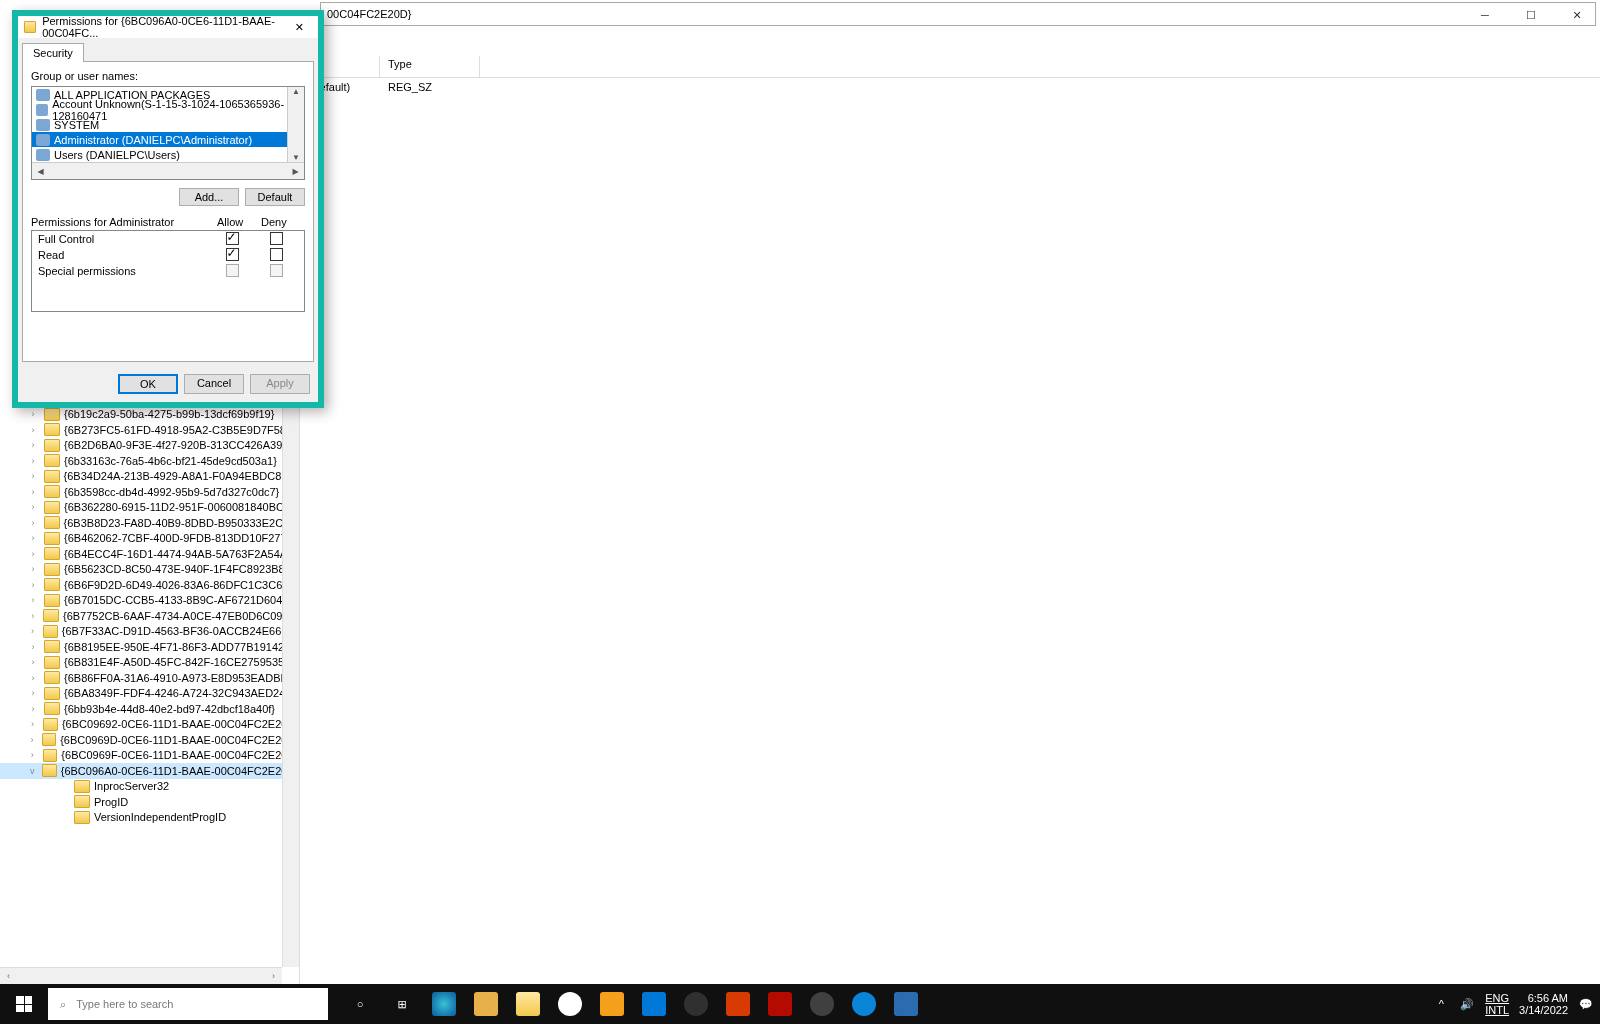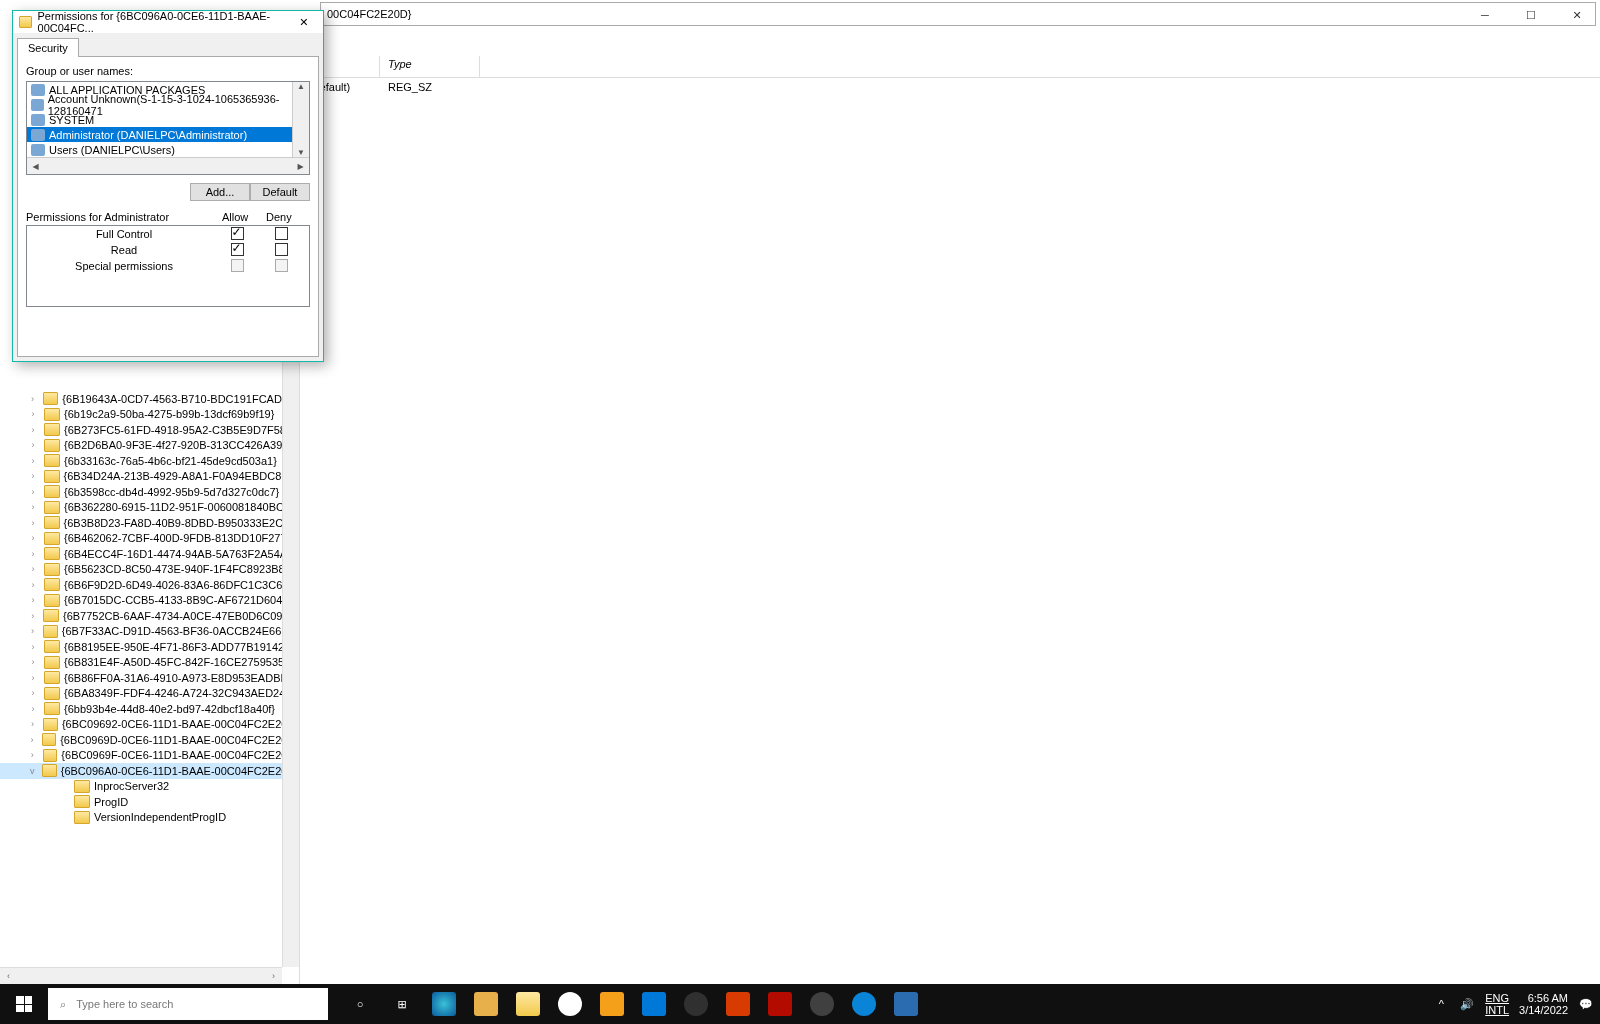--- a/index.html
+++ b/index.html
@@ -12,68 +12,68 @@
 
 .address-bar { height: 24px; border: 1px solid #aaa; margin: 2px 4px 2px 320px; padding: 2px 6px; display: flex; align-items: center; }
 
 .content-area { position: absolute; top: 56px; bottom: 0; left: 0; right: 0; display: flex; }
 .tree-panel { width: 300px; overflow: auto; border-right: 1px solid #ddd; position: relative; }
 .list-panel { flex: 1; overflow: auto; }
 
 .list-header { display: flex; border-bottom: 1px solid #ddd; height: 22px; }
 .list-header div { padding: 2px 8px; border-right: 1px solid #ddd; }
 .list-header .col-name { width: 80px; }
-.list-header .col-type { width: 100px; font-style: italic; }
+.list-header .col-type { width: 100px; }
 .list-header .col-data { flex: 1; }
 .list-row { display: flex; height: 18px; align-items: center; }
 .list-row .col-name { width: 80px; padding-left: 8px; }
 .list-row .col-type { width: 100px; padding-left: 8px; }
 .list-row .col-data { flex: 1; padding-left: 8px; }
 
 .tree-items { position: absolute; top: 335px; left: 0; right: 0; bottom: 0; overflow: hidden; }
 .tree-item { display: flex; align-items: center; height: 15.5px; padding-left: 26px; white-space: nowrap; }
 .tree-item .expand { width: 14px; color: #888; text-align: center; font-size: 9px; }
 .tree-item .folder { width: 16px; height: 13px; background: linear-gradient(#ffe9a2, #f2c94c); border: 1px solid #d4a72c; margin: 0 4px; border-radius: 1px; }
 .tree-item.selected { background: #cce8ff; }
 .tree-item.sub { padding-left: 56px; }
 .tree-item.sub .expand { visibility: hidden; }
 .tree-scroll-h { position:absolute; bottom:0; left:0; right:17px; height:17px; background:#f0f0f0; border-top:1px solid #ddd; display:flex; align-items:center; justify-content:space-between; }
 .tree-scroll-h span { width:17px; text-align:center; color:#666; font-size:9px; }
 .tree-scroll-v { position:absolute; right:0; top:0; bottom:17px; width:17px; background:#f0f0f0; border-left:1px solid #ddd; }
 
 
-.dialog { position: absolute; top: 10px; left: 12px; width: 312px; background: #f0f0f0; border: 1px solid #14b8a6; box-shadow: 4px 4px 12px rgba(0,0,0,0.3); }
+.dialog { position: absolute; top: 10px; left: 12px; width: 312px; background: #f0f0f0; border: 6px solid #14b8a6; box-shadow: 4px 4px 12px rgba(0,0,0,0.3); }
 .dialog-titlebar { height: 22px; background: #fff; display: flex; align-items: center; padding: 0 6px; }
 .dialog-titlebar .folder-ico { width:14px; height:12px; background: linear-gradient(#ffe9a2,#f2c94c); border:1px solid #d4a72c; margin-right:6px; border-radius:1px; }
 .dialog-titlebar .close { margin-left: auto; width: 30px; text-align: center; }
 .dialog-body { padding: 4px; }
 .tab-strip { display: flex; border-bottom: 1px solid #aaa; }
 .tab { background: #fff; border: 1px solid #aaa; border-bottom: none; padding: 3px 10px; position: relative; top: 1px; }
 .tab-content { background: #fff; border: 1px solid #aaa; border-top: none; padding: 8px; min-height: 300px; }
 
 .group-label { margin-bottom: 4px; }
 .user-list { border: 1px solid #828790; background: #fff; height: 94px; overflow: hidden; position: relative; }
 .user-list .row { display: flex; align-items: center; height: 15px; padding-left: 4px; }
 .user-list .row .usr-icon { width: 14px; height: 12px; margin-right: 4px; background: #7aa7d4; border-radius: 2px; }
 .user-list .row.selected { background: #0078d7; color: #fff; }
 .user-list-scroll { position:absolute; right:0; top:0; width:17px; height:75px; background:#f0f0f0; border-left:1px solid #ccc; display:flex; flex-direction:column; justify-content:space-between; align-items:center; }
 .user-list-scroll span { font-size:8px; color:#555; }
 .user-list-hscroll { position:absolute; left:0; right:0; bottom:0; height:17px; background:#f0f0f0; border-top:1px solid #ccc; display:flex; justify-content:space-between; align-items:center; }
 .user-list-hscroll span { font-size:8px; color:#555; width:17px; text-align:center; }
 
-.btn-row { display:flex; gap:0; justify-content:flex-end; margin-top:8px; }
+.btn-row { display:flex; gap:6px; justify-content:flex-end; margin-top:8px; }
 .btn { background: #e1e1e1; border: 1px solid #adadad; min-width: 60px; padding: 2px 10px; text-align:center; }
 .btn.default { border: 2px solid #0078d7; }
 .btn.disabled { color: #888; }
 
 .perm-header { display:flex; margin-top:10px; }
 .perm-header .pname { flex:1; }
 .perm-header .pcol { width: 44px; text-align:left; }
 .perm-box { border:1px solid #828790; background:#fff; height:82px; margin-top:2px; }
-.perm-row { display:flex; align-items:center; padding:1px 6px; height:16px;text-align:center; }
+.perm-row { display:flex; align-items:center; padding:1px 6px; height:16px; }
 .perm-row .pname { flex:1; }
 .perm-row .pcol { width:44px; text-align:center; }
 .chk { display:inline-block; width:13px; height:13px; border:1px solid #333; background:#fff; position:relative; }
 .chk.checked::after { content:'✓'; position:absolute; top:-3px; left:0; font-size:12px; }
 .chk.dis { border-color:#aaa; background:#f4f4f4; }
 
 .adv-row { display:flex; align-items:center; margin-top:10px; gap:8px; }
 .adv-row .txt { flex:1; }
 
 .dialog-footer { display:flex; gap:6px; justify-content:flex-end; padding:8px; }
@@ -333,20 +333,25 @@
             <div class="pcol"><span class="chk"></span></div>
           </div>
           <div class="perm-row">
             <div class="pname">Special permissions</div>
             <div class="pcol"><span class="chk dis"></span></div>
             <div class="pcol"><span class="chk dis"></span></div>
           </div>
         </div>
     </div>
   </div>
+  <div class="dialog-footer">
+    <div class="btn default">OK</div>
+    <div class="btn">Cancel</div>
+    <div class="btn disabled">Apply</div>
+  </div>
 </div>
 
 <div class="taskbar">
   <div class="start-btn">
     <div class="win-logo">
         <div></div>
         <div></div>
         <div></div>
         <div></div>
       </div>

